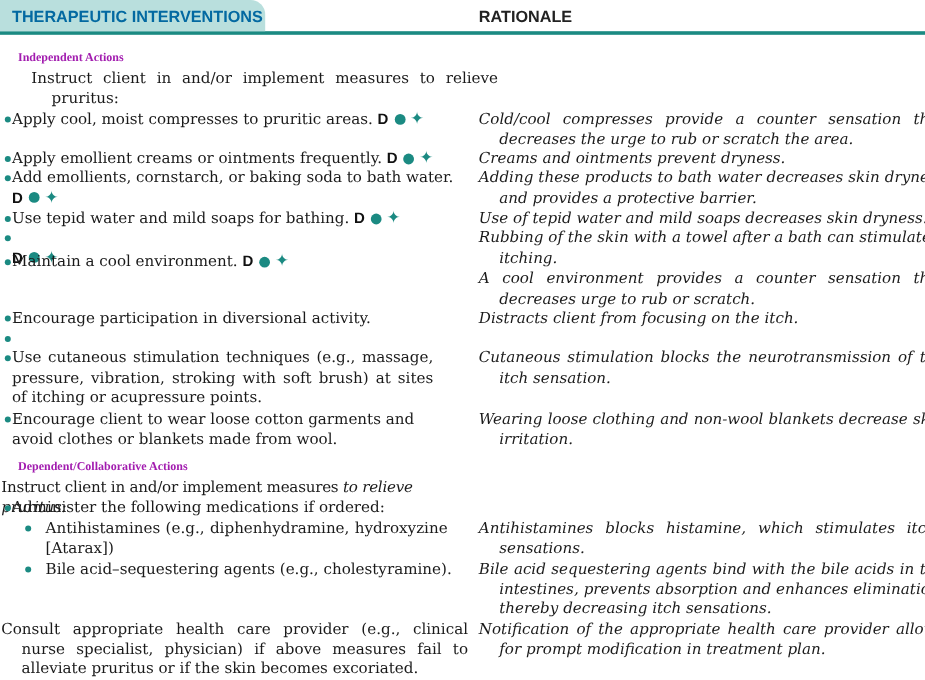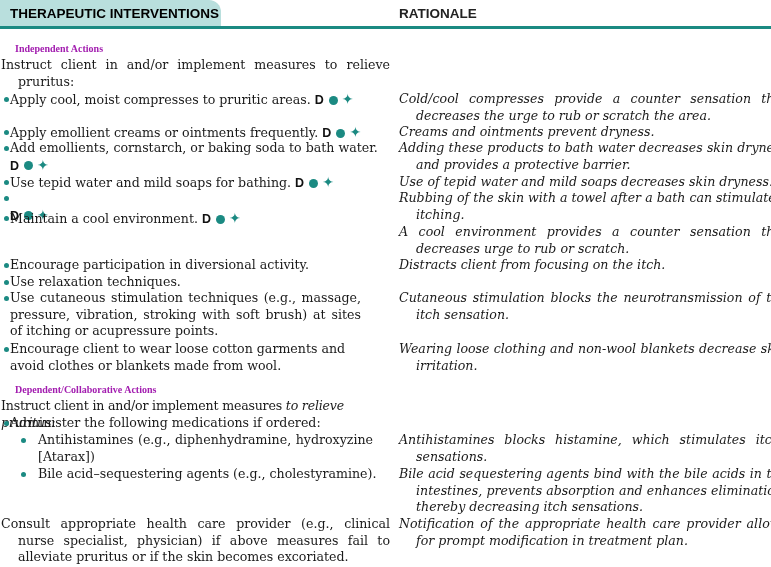--- a/index.html
+++ b/index.html
@@ -10,21 +10,21 @@
     }
     .hdr {
       position: absolute; left: 0; top: 0; width: 771px; height: 26px;
       border-bottom: 3px solid #1b8a82;
     }
     .hdr-tab {
       position: absolute; left: 0; top: 0; width: 221px; height: 26px;
       background: #b9dfdd; border-top-right-radius: 12px;
       font-family: "Liberation Sans", sans-serif; font-weight: bold;
       font-size: 13.5px; line-height: 28px; padding-left: 10px; box-sizing: border-box;
-      color: #000000;
+      color: #0369a1;
     }
     .hdr-right {
       position: absolute; left: 399px; top: 0; height: 26px;
       font-family: Liberation Sans, sans-serif; font-weight: bold;
       font-size: 13.5px; line-height: 28px; color: #222;
     }
     .row { position: absolute; font-size: 12.6px; line-height: 16.7px; }
     .l { left: 1px; width: 372px; }
     .r { left: 399px; width: 371px; font-style: italic; }
     .sec {
@@ -54,21 +54,21 @@
   </style>
 </head>
 <body>
 
 <div class="hdr">
   <div class="hdr-tab">THERAPEUTIC INTERVENTIONS</div>
   <div class="hdr-right">RATIONALE</div>
 </div>
 
 <div class="sec" style="top:40px;">Independent Actions</div>
-<div class="row l just hang" style="top:57px;">Instruct client in and/or implement measures to relieve pruritus:</div>
+<div class="row l just hang" style="top:57px;margin-left:25px;">Instruct client in and/or implement measures to relieve pruritus:</div>
 
 <div class="row l bul" style="top:91px;">
   <span class="dot"></span>
   <span>Apply cool, moist compresses to pruritic areas.</span>
   <span class="marks"> <span class="m-d">D</span><span class="m-c"></span><span class="m-s">✦</span></span>
 </div>
 <div class="row r ri just" style="top:91px;">Cold/cool compresses provide a counter sensation that decreases the urge to rub or scratch the area.</div>
 
 <div class="row l bul" style="top:124px;">
   <span class="dot"></span>
@@ -106,21 +106,20 @@
 <div class="row r ri just" style="top:224px;">A cool environment provides a counter sensation that decreases urge to rub or scratch.</div>
 
 <div class="row l bul" style="top:257px;">
   <span class="dot"></span>
   <span>Encourage participation in diversional activity.</span>
 </div>
 <div class="row r ri" style="top:257px;">Distracts client from focusing on the itch.</div>
 
 <div class="row l bul" style="top:274px;">
   <span class="dot"></span>
-  <span>Use relaxation techniques.</span>
 </div>
 
 <div class="row l bul just" style="top:290px; width:351px;">
   <span class="dot"></span>
   <span>Use cutaneous stimulation techniques (e.g., massage, pressure, vibration, stroking with soft brush) at sites of itching or acupressure points.</span>
 </div>
 <div class="row r ri just" style="top:290px;">Cutaneous stimulation blocks the neurotransmission of the itch sensation.</div>
 
 <div class="row l bul" style="top:341px; width:351px;">
   <span class="dot"></span>

